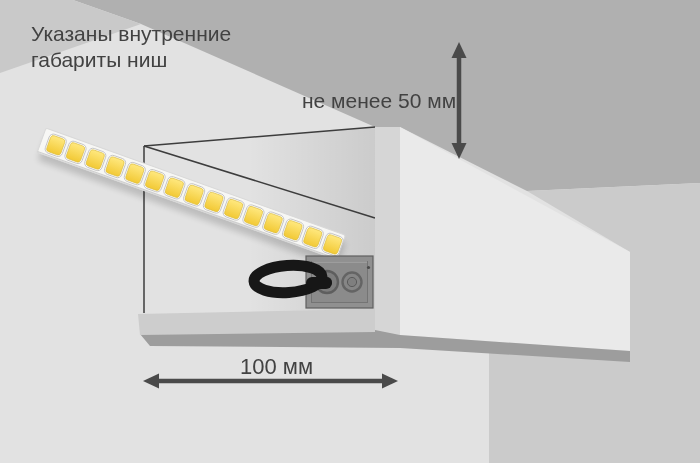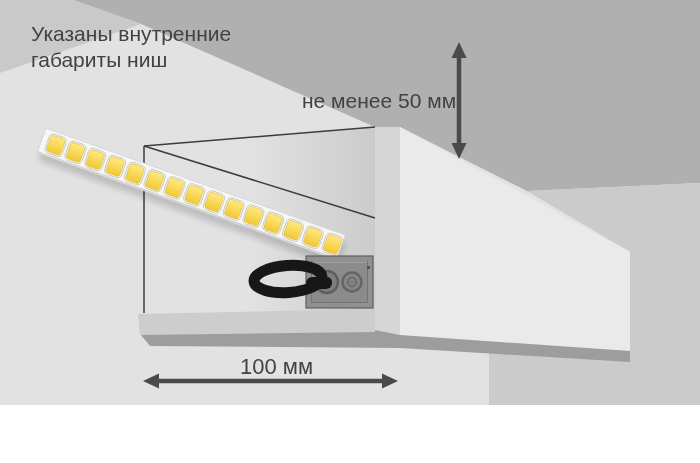--- a/index.html
+++ b/index.html
@@ -1,18 +1,18 @@
 <!DOCTYPE html>
 <html><head>
 <meta charset="utf-8">
 <style>
   html,body{margin:0;padding:0;background:#ffffff;}
   .stage{
     position:relative;
-    width:700px;height:405px;
+    width:700px;height:463px;
     overflow:hidden;
     font-family:"Liberation Sans", sans-serif;
     user-select:none;
   }
   svg{display:block;}
   text{font-family:"Liberation Sans", sans-serif;}
 </style>
 </head>
 <body>
 

